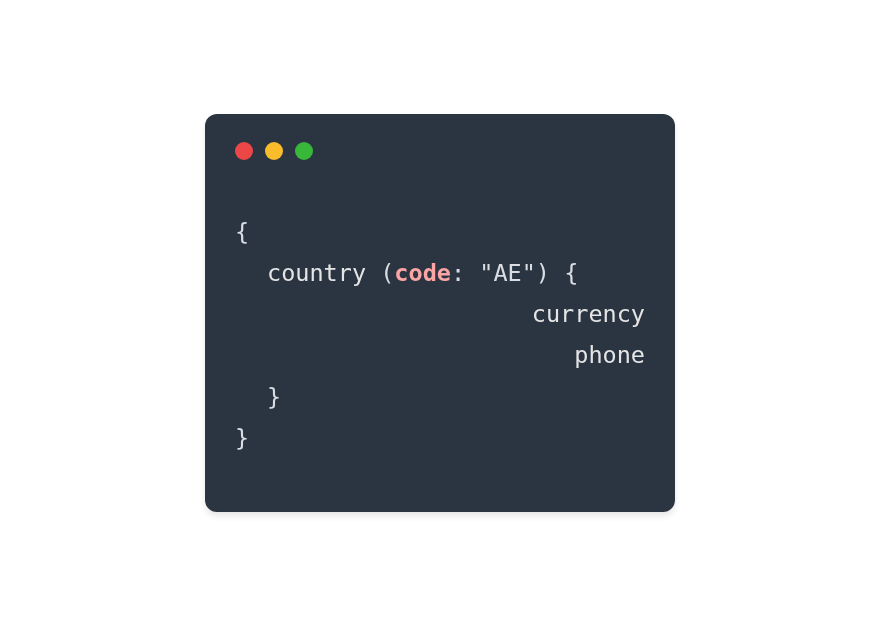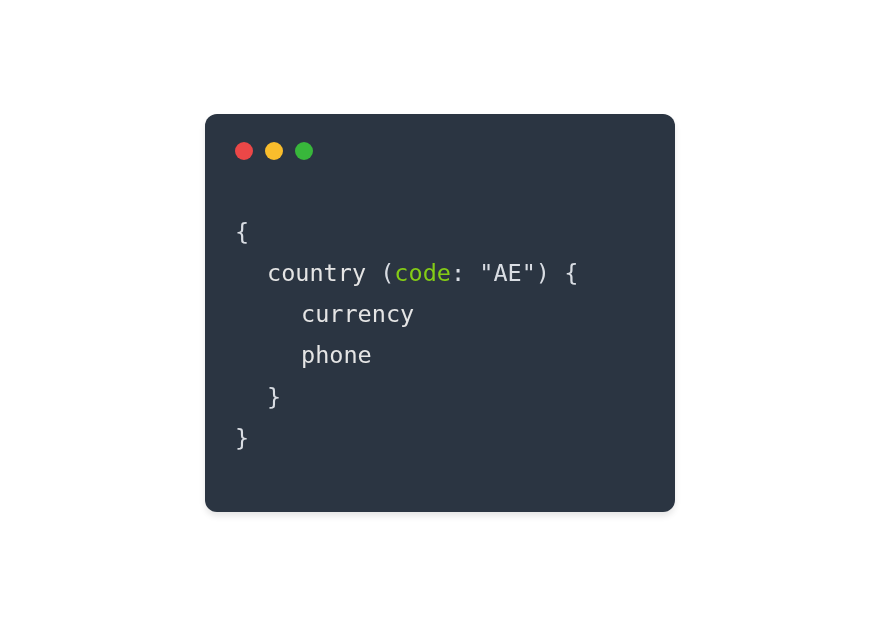--- a/index.html
+++ b/index.html
@@ -37,25 +37,25 @@
     .circle.red { background: #eb4747; }
     .circle.yellow { background: #f9bd2c; }
     .circle.green { background: #38b73b; }
     .code-block {
       font-size: 23.5px;
       line-height: 1.75;
       white-space: pre;
     }
     .tok-brace { color: #d9dde3; }
     .tok-field { color: #e5e5e5; }
-    .tok-arg { color: #84cc16; }
+    .tok-arg { color: #fca5a5; font-weight: bold; }
     .tok-string { color: #d9dde3; }
     .tok-punct { color: #d9dde3; }
     .indent1 { padding-left: 32px; display: block; }
-    .indent2 { padding-left: 66px; display: block; }
+    .indent2 { padding-left: 66px; display: block; text-align: right; }
     .line { display: block; }
   </style>
 </head>
 <body>
 
 <div class="code-window">
   <div class="window-controls">
     <div class="circle red"></div>
     <div class="circle yellow"></div>
     <div class="circle green"></div>

